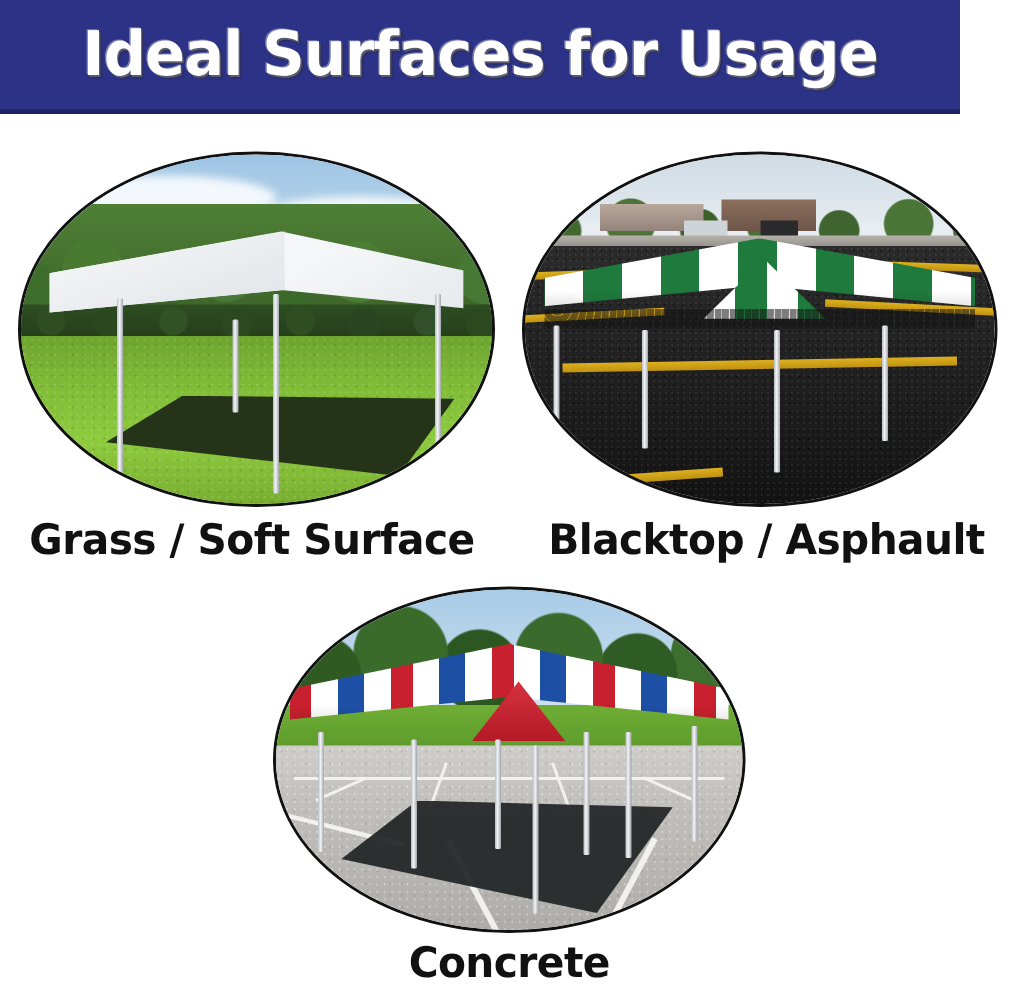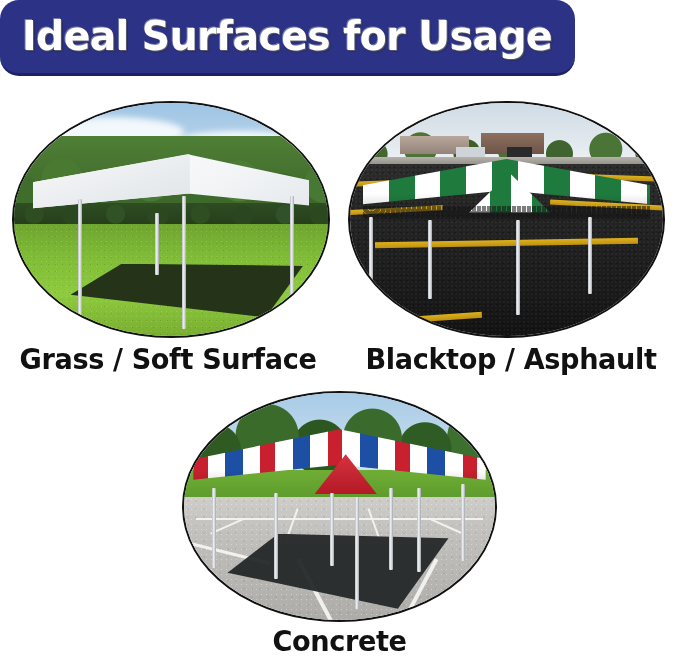--- a/index.html
+++ b/index.html
@@ -13,29 +13,28 @@
     position: relative;
     overflow: hidden;
     font-family: "Liberation Sans", sans-serif;
     -webkit-font-smoothing: antialiased;
   }
 
   
   #header-banner {
     position: absolute;
     left: 0; top: 0;
-    width: 575px;
+    width: 640px;
     height: 76px;
     background: #2c3387;
     border-bottom: 3px solid #1d2266;
     box-sizing: border-box;
     display: flex;
     align-items: center;
     justify-content: center;
-    border-radius: 19px;
   }
   #header-title {
     color: #ffffff;
     font-family: "DejaVu Sans", sans-serif;
     font-weight: bold;
     font-size: 41px;
     letter-spacing: -0.6px;
     line-height: 1;
     text-shadow:
        1px  1px 0 #5a5a6e,

